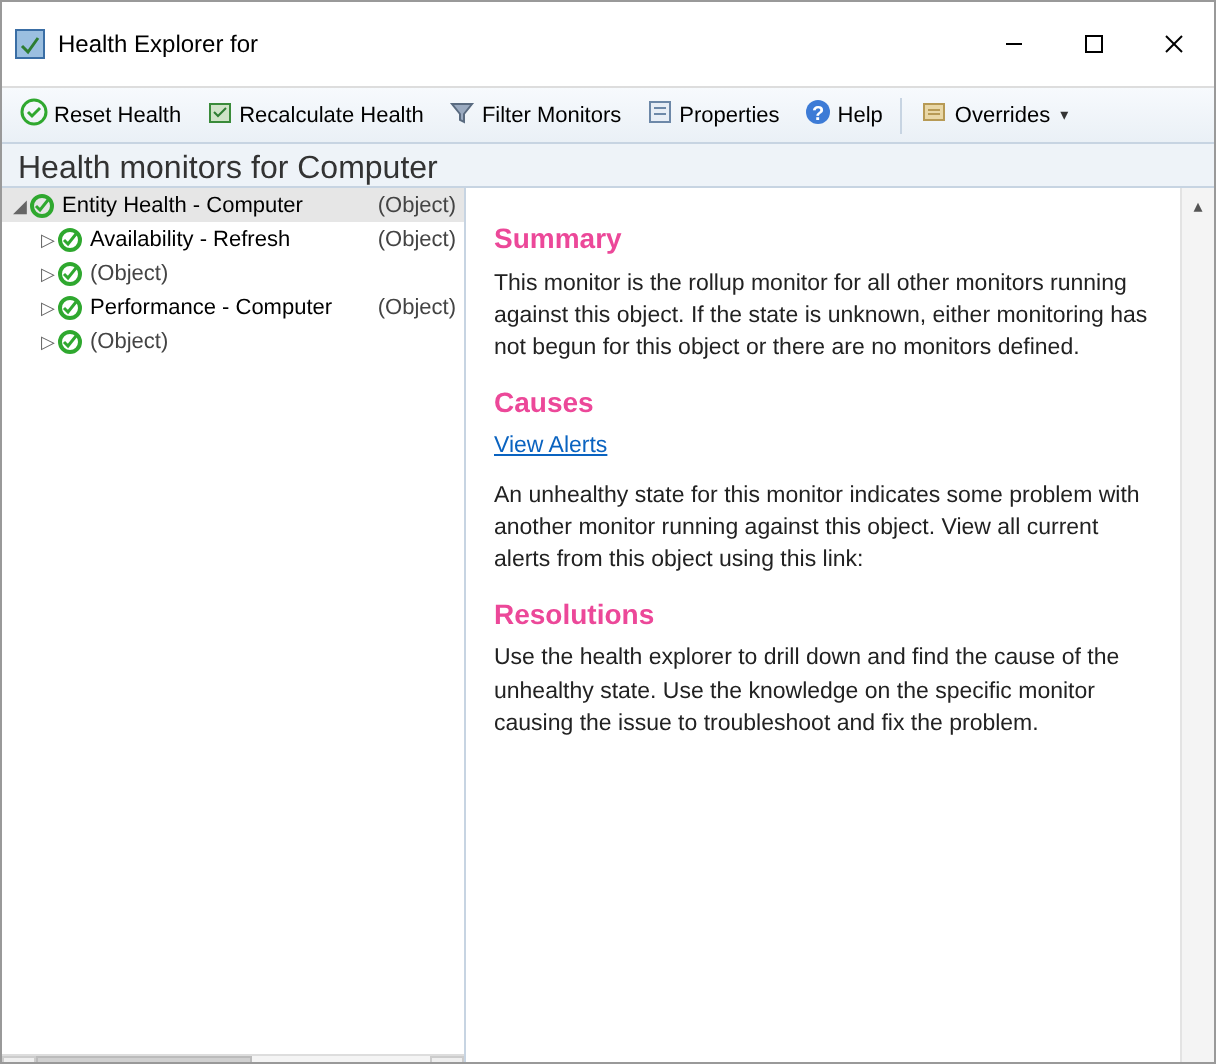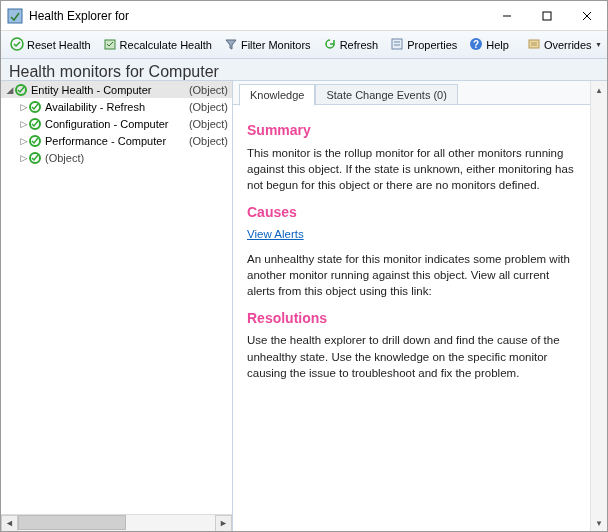--- a/index.html
+++ b/index.html
@@ -1,17 +1,17 @@
 <!DOCTYPE html>
 <html><head>
 <meta charset="utf-8">
 <style>
   * { box-sizing: border-box; font-family: "Segoe UI", Tahoma, sans-serif; }
   body { margin:0; padding:0; background:#fff; width:608px; height:532px; overflow:hidden; border:1px solid #999; }
-  .titlebar { height:30px; display:flex; align-items:center; background:#fff; border-bottom:1px solid #ddd; }
+  .titlebar { height:43px; display:flex; align-items:center; background:#fff; border-bottom:1px solid #ddd; }
   .titlebar .icon { width:16px; height:16px; margin:0 6px; }
   .titlebar .title { font-size:12px; color:#000; flex:1; }
   .winbtns { display:flex; height:100%; }
   .winbtn { width:40px; display:flex; align-items:center; justify-content:center; font-size:12px; }
   .winbtn svg { display:block; }
   .toolbar { height:28px; background:linear-gradient(#f7fafd,#eaf0f6); border-bottom:1px solid #c7d4e2; display:flex; align-items:center; padding:0 4px; gap:2px; }
   .tbitem { display:flex; align-items:center; gap:3px; padding:2px 5px; font-size:11px; color:#000; white-space:nowrap;text-align:right; }
   .tbsep { width:1px; height:18px; background:#c7d4e2; margin:0 2px; }
   .subhead { height:22px; background:#eef3f8; border-bottom:1px solid #c7d4e2; font-size:16px; color:#333; padding:4px 8px; }
   .main { display:flex; height:calc(100% - 30px - 28px - 22px); }
@@ -91,27 +91,20 @@
     <span>Recalculate Health</span>
   </div>
   <div class="tbitem">
     <span><svg width="14" height="14">
           <path d="M2 3h10l-4 5v4l-2-1V8z" fill="#9aaac0" stroke="#5a6b80"></path>
         </svg></span>
     <span>Filter Monitors</span>
   </div>
   <div class="tbitem">
     <span><svg width="14" height="14">
-          <path d="M7 3a4 4 0 1 0 4 4" fill="none" stroke="#2fa82f" stroke-width="1.5"></path>
-          <path d="M11 3v4h-4" fill="none" stroke="#2fa82f" stroke-width="1.5"></path>
-        </svg></span>
-    <span>Refresh</span>
-  </div>
-  <div class="tbitem">
-    <span><svg width="14" height="14">
           <rect x="2" y="2" width="10" height="10" fill="#e8eef6" stroke="#6d88a8"></rect>
           <line x1="4" y1="5" x2="10" y2="5" stroke="#6d88a8"></line>
           <line x1="4" y1="8" x2="10" y2="8" stroke="#6d88a8"></line>
         </svg></span>
     <span>Properties</span>
   </div>
   <div class="tbitem">
     <span><svg width="14" height="14">
           <circle cx="7" cy="7" r="6" fill="#3d7bd6"></circle>
           <text x="7" y="11" font-size="10" text-anchor="middle" fill="#fff" font-weight="bold">?</text>
@@ -158,21 +151,20 @@
           <span class="obj">(Object)</span>
         </div>
         <div class="treerow">
           <span class="ind" style="width: 18px;"></span>
           <span class="toggle">▷</span>
           <span class="circle">
             <svg width="8" height="8">
               <path d="M1 4l2 2 4-5" stroke="#2fa82f" stroke-width="1.5" fill="none"></path>
             </svg>
           </span>
-          <span class="lbl">Configuration -  Computer</span>
           <span class="obj">(Object)</span>
         </div>
         <div class="treerow">
           <span class="ind" style="width: 18px;"></span>
           <span class="toggle">▷</span>
           <span class="circle">
             <svg width="8" height="8">
               <path d="M1 4l2 2 4-5" stroke="#2fa82f" stroke-width="1.5" fill="none"></path>
             </svg>
           </span>
@@ -194,24 +186,20 @@
       <div class="arrow">◄</div>
       <div class="track">
           <div class="thumb"></div>
         </div>
       <div class="arrow">►</div>
     </div>
   </div>
 
   <div class="content">
     <div class="content-main">
-      <div class="tabs">
-        <div class="tab active">Knowledge</div>
-        <div class="tab">State Change Events (0)</div>
-      </div>
       <div class="knowledge">
         <h3>Summary</h3>
         <p>This monitor is the rollup monitor for all other monitors running against this object. If the state is unknown, either monitoring has not begun for this object or there are no monitors defined.</p>
         <h3>Causes</h3>
         <p><a href="#">View Alerts</a></p>
         <p>An unhealthy state for this monitor indicates some problem with another monitor running against this object. View all current alerts from this object using this link:</p>
         <h3>Resolutions</h3>
         <p>Use the health explorer to drill down and find the cause of the unhealthy state. Use the knowledge on the specific monitor causing the issue to troubleshoot and fix the problem.</p>
       </div>
     </div>

